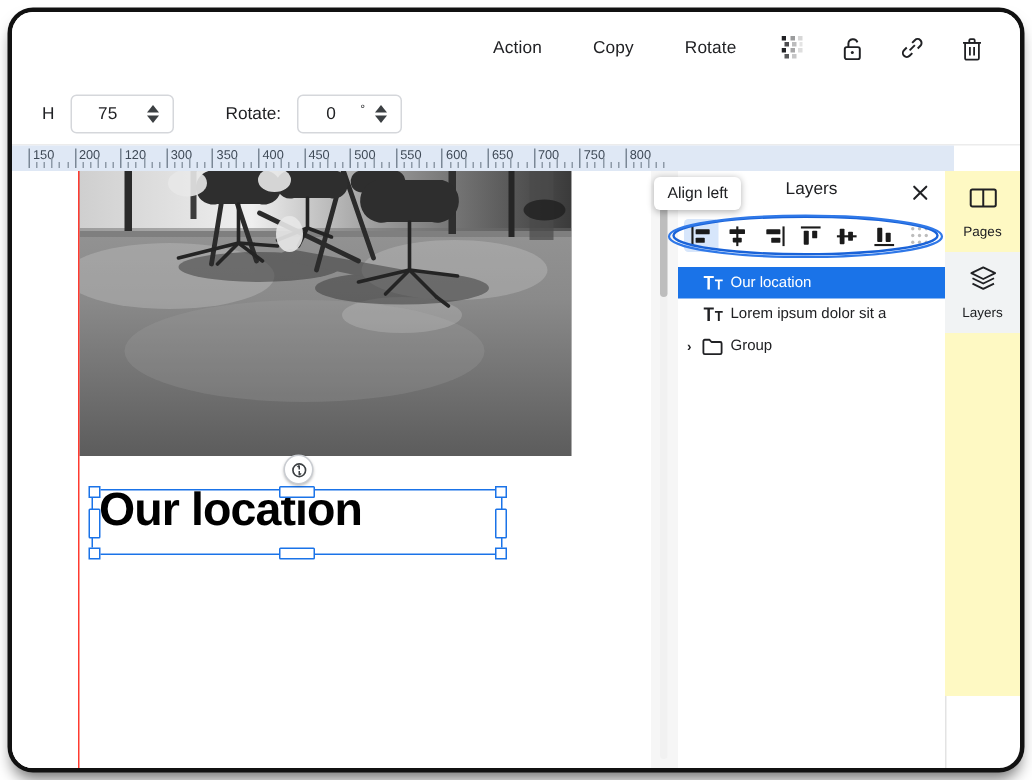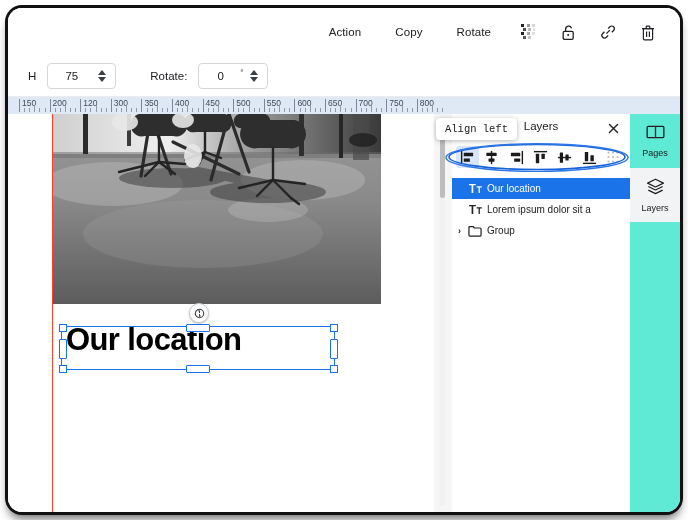--- a/index.html
+++ b/index.html
@@ -28,21 +28,21 @@
   .numbox.w2{width:68px;}
   .numval{font-size:11.5px;color:#202124;flex:1;text-align:center;padding-left:2px;}
   .deg{font-size:8px;color:#202124;position:relative;top:-4px;margin-right:2px;}
   .spin{width:18px;display:flex;flex-direction:column;align-items:center;justify-content:center;gap:2px;
         margin-right:4px;}
   .spin i{display:block;width:0;height:0;border-left:4px solid transparent;border-right:4px solid transparent;}
   .spin i.up{border-bottom:5px solid #3c4043;}
   .spin i.dn{border-top:5px solid #3c4043;}
 
   
-  .ruler{position:absolute;left:0;top:89px;width:680px;height:17px;background:#dfe8f5;overflow:hidden;
+  .ruler{position:absolute;left:0;top:89px;width:628px;height:17px;background:#dfe8f5;overflow:hidden;
          border-bottom:1px solid #c7d3e4;}
   .rk{position:absolute;top:0;font-size:8.5px;color:#3f4a57;}
   .rtick{position:absolute;background:#8e9aa8;}
   .rmaj{position:absolute;top:2px;width:1px;height:13px;background:#7b8796;}
 
   
   .canvas{position:absolute;left:0;top:106px;width:426px;height:398px;background:#fff;overflow:hidden;}
   .guide{position:absolute;left:44px;top:0;width:1px;height:398px;background:#ff3b30;z-index:6;}
   .page{position:absolute;left:45px;top:0;width:328px;height:398px;background:#fff;}
 
@@ -93,27 +93,27 @@
 
   .layer-list{position:absolute;left:0;top:64px;width:178px;}
   .lrow{height:21px;display:flex;align-items:center;padding-left:16px;font-size:10px;color:#202124;}
   .lrow.sel{background:#1a73e8;color:#fff;}
   .lrow .li{width:14px;height:14px;margin-right:5px;display:flex;align-items:center;justify-content:center;flex:0 0 auto;}
   .lrow .ltxt{white-space:nowrap;overflow:hidden;}
   .lrow .caret{position:absolute;left:6px;width:10px;font-size:9px;font-weight:bold;color:#202124;}
   .lrow.grp{position:relative;}
 
   
-  .rail{position:absolute;left:622px;top:106px;width:50px;height:398px;background:#5eead4;}
+  .rail{position:absolute;left:622px;top:106px;width:50px;height:350px;background:#fef9c3;}
   .rtab{height:54px;display:flex;flex-direction:column;align-items:center;justify-content:center;gap:4px;}
   .rtab.active{background:#f1f3f4;}
   .rtab .rlab{font-size:9px;color:#202124;}
   .tooltip{position:absolute;left:-16px;top:4px;background:#fff;border-radius:4px;
            box-shadow:0 1px 5px rgba(0,0,0,.3);padding:5px 9px;font-size:10.5px;color:#202124;
-           font-weight:500;white-space:nowrap;z-index:10;font-family:Liberation Mono, monospace;}
+           font-weight:500;white-space:nowrap;z-index:10;}
 </style>
 </head>
 <body>
 
 <div class="frame">
 
   <div class="tb1">
     <div class="tb1-items">
       <div class="tb-txt">Action</div>
       <div class="tb-txt">Copy</div>

